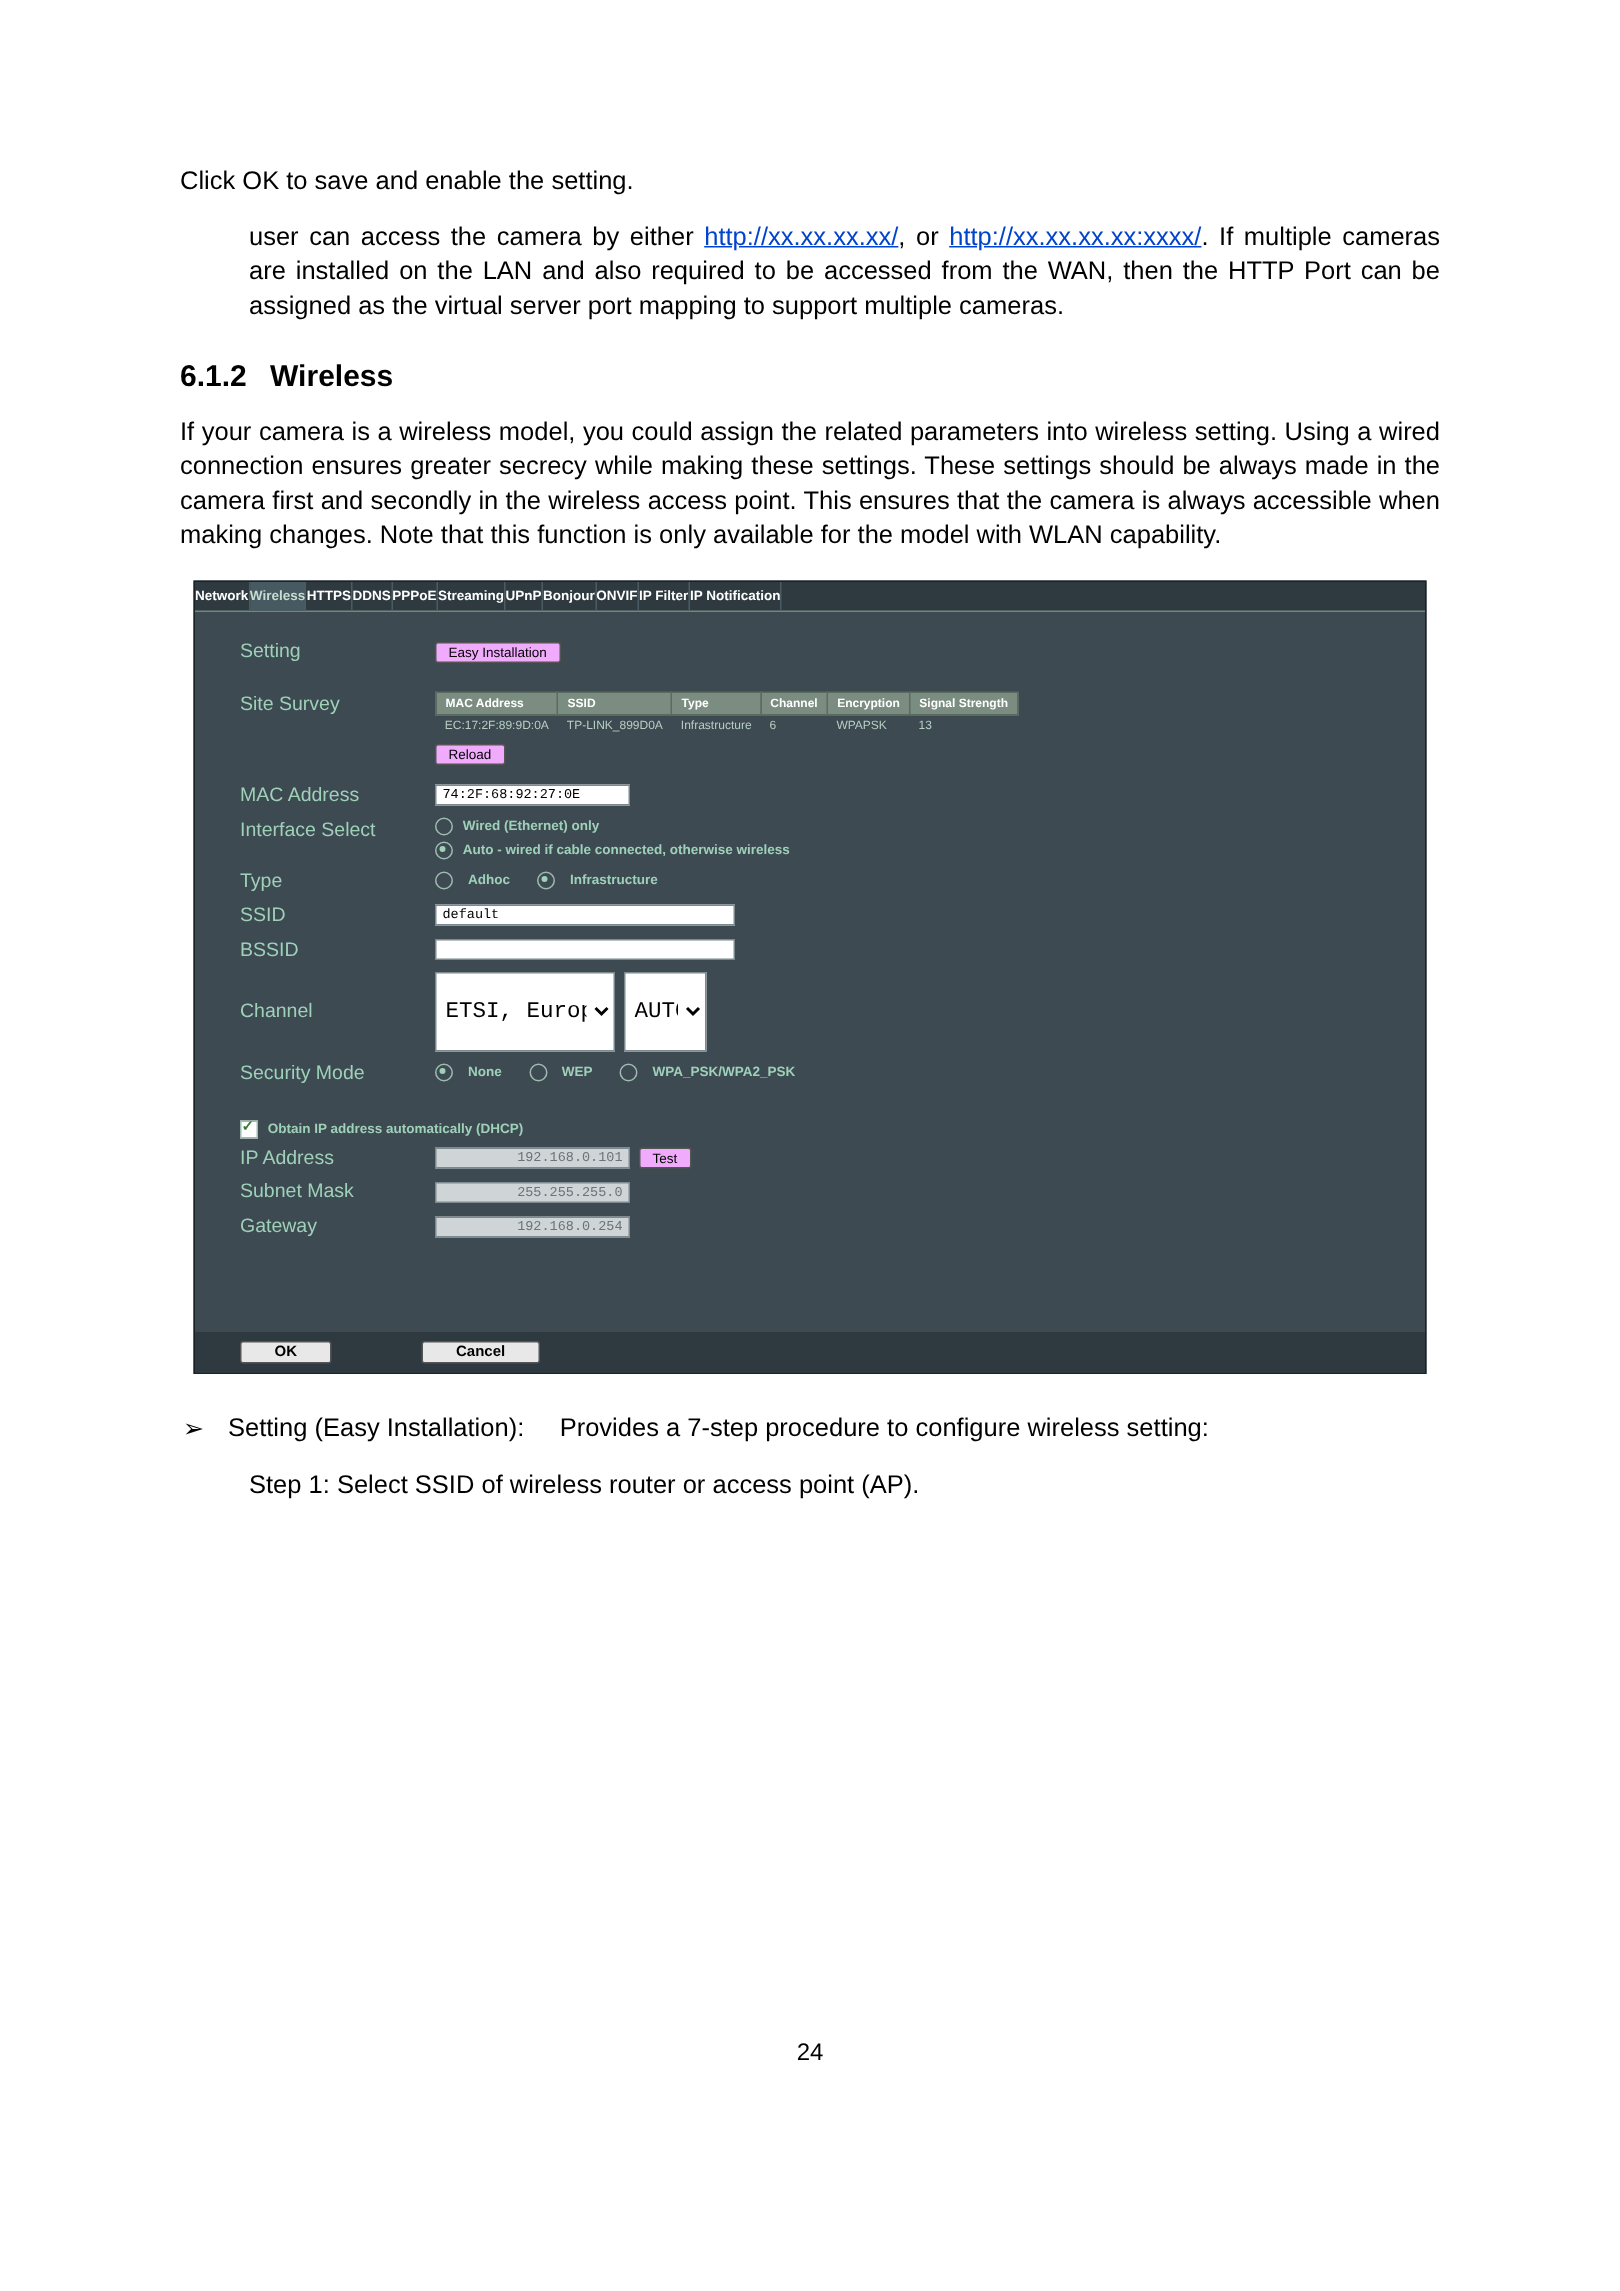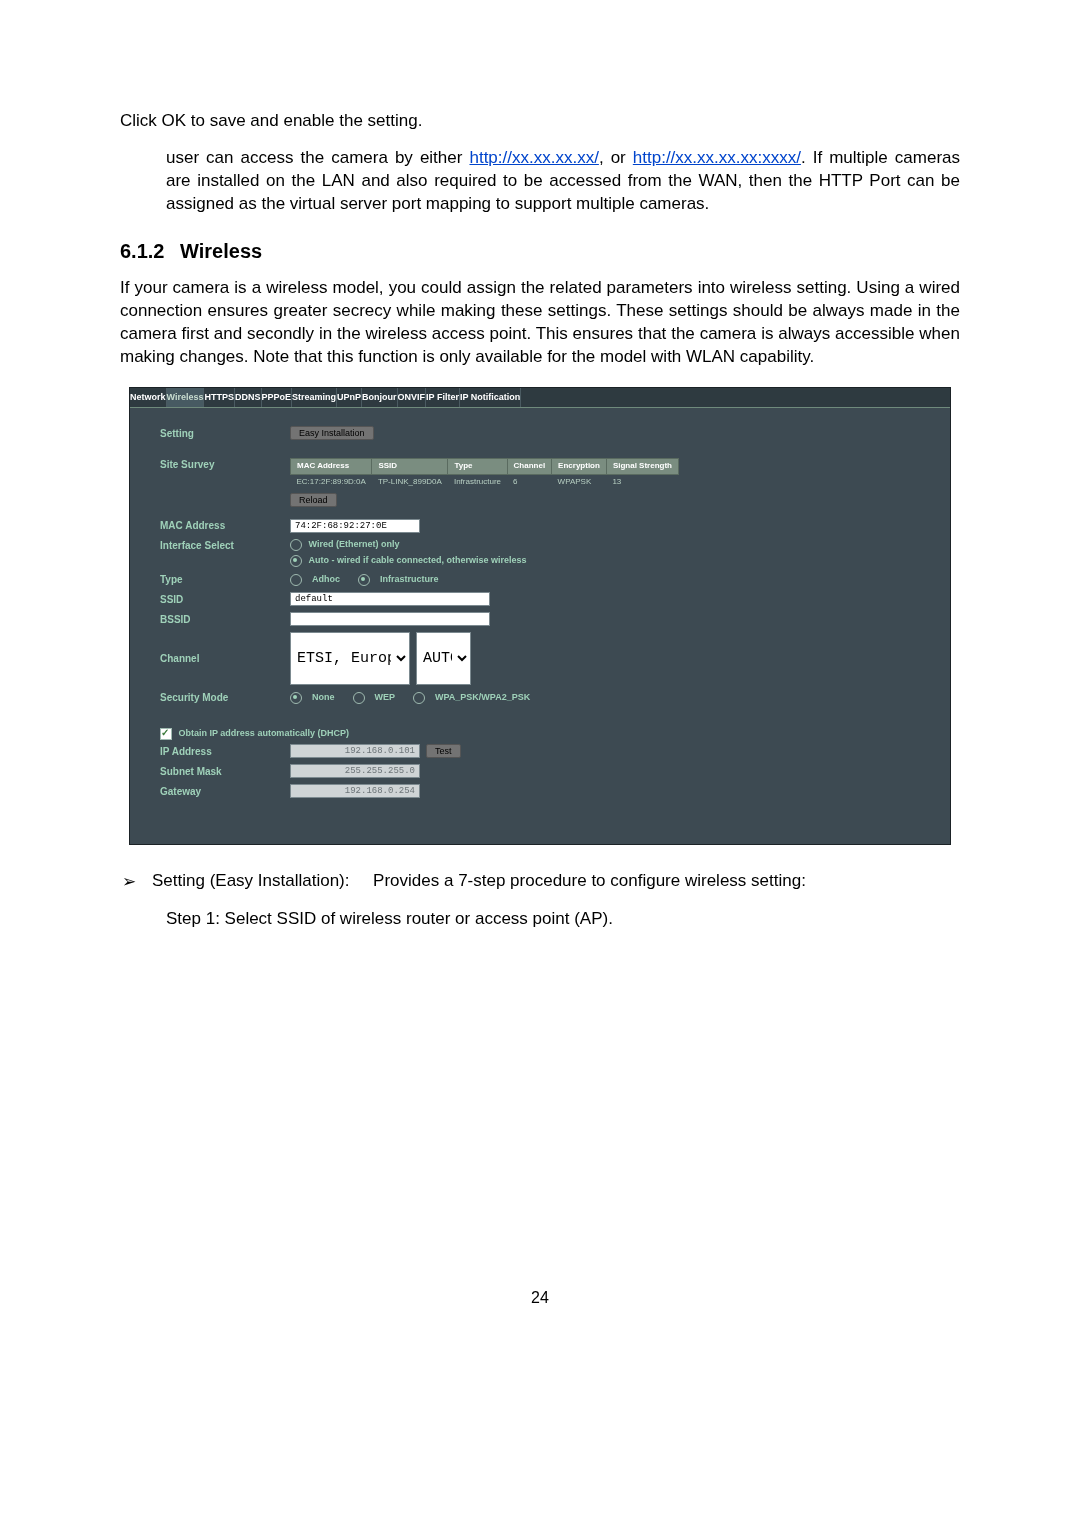--- a/index.html
+++ b/index.html
@@ -71,32 +71,32 @@
     min-height: 380px;
   }
   .row {
     display: flex;
     align-items: center;
     margin-bottom: 6px;
   }
   .label-col {
     width: 130px;
     color: #9fd1b9;
-    font-weight: bold;
-    font-size: 10px;
+    font-weight: normal;
+    font-size: 13px;
   }
   .field-col {
     flex: 1;
     display: flex;
     align-items: center;
     gap: 6px;
     flex-wrap: wrap;
   }
   .btn {
-    background: #737373;
+    background: #f0abfc;
     color: #000;
     border: 1px solid #555;
     border-radius: 2px;
     padding: 1px 8px;
     font-size: 9px;
     font-family: Verdana, Arial, sans-serif;
     cursor: pointer;
   }
   .input {
     background: #fff;
@@ -383,29 +383,33 @@
         </div>
       </div>
 
       <div class="row">
         <div class="label-col">Subnet Mask</div>
         <div class="field-col">
           <input class="input disabled" value="255.255.255.0" style="">
         </div>
       </div>
 
-      <div class="row" style="margin-bottom:34px">
+      <div class="row" style="margin-bottom:50px">
         <div class="label-col">Gateway</div>
         <div class="field-col">
           <input class="input disabled" value="192.168.0.254" style="">
         </div>
       </div>
 
     </div>
 
+    <div class="panel-footer">
+      <button class="footer-btn">OK</button>
+      <button class="footer-btn">Cancel</button>
+    </div>
   </div>
 
   <div class="bullet-line">
     <span class="bullet-sym">➢</span>
     <span>
       <span>Setting (Easy Installation):</span>
       &nbsp;&nbsp;&nbsp;
       <span>Provides a 7-step procedure to configure wireless setting:</span>
     </span>
   </div>

